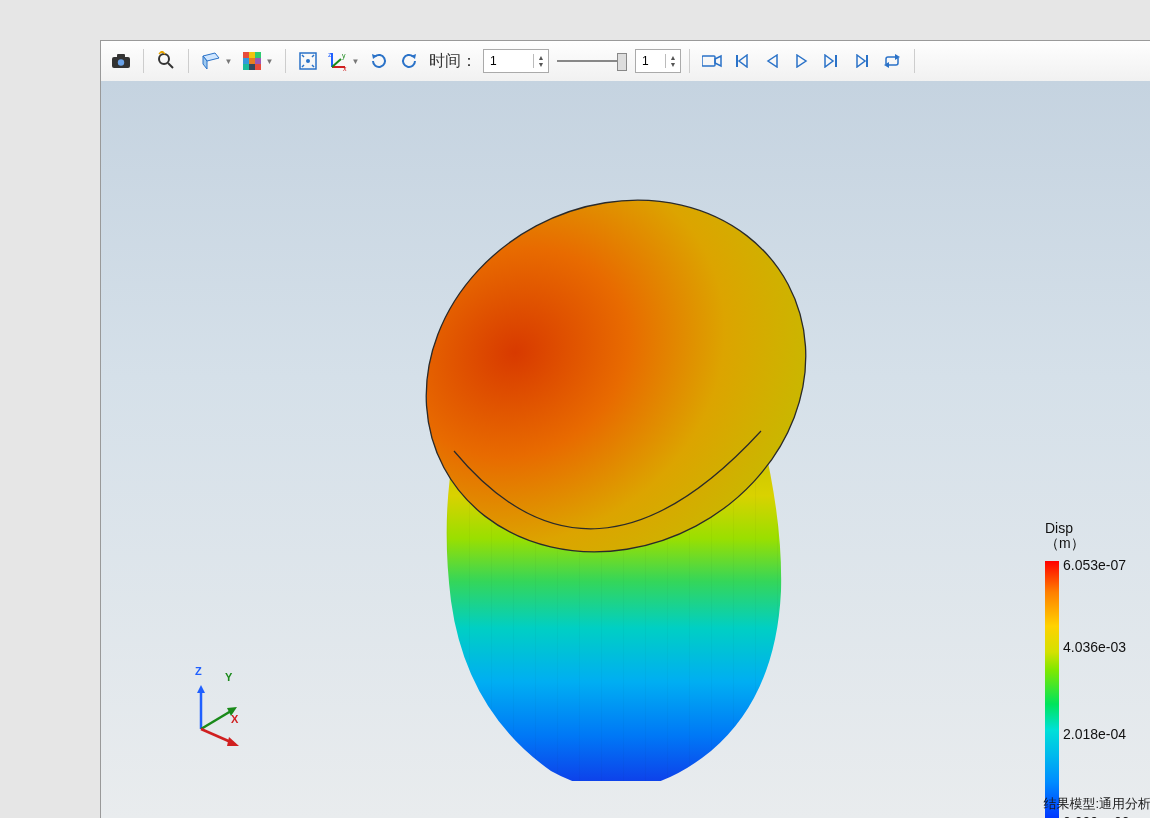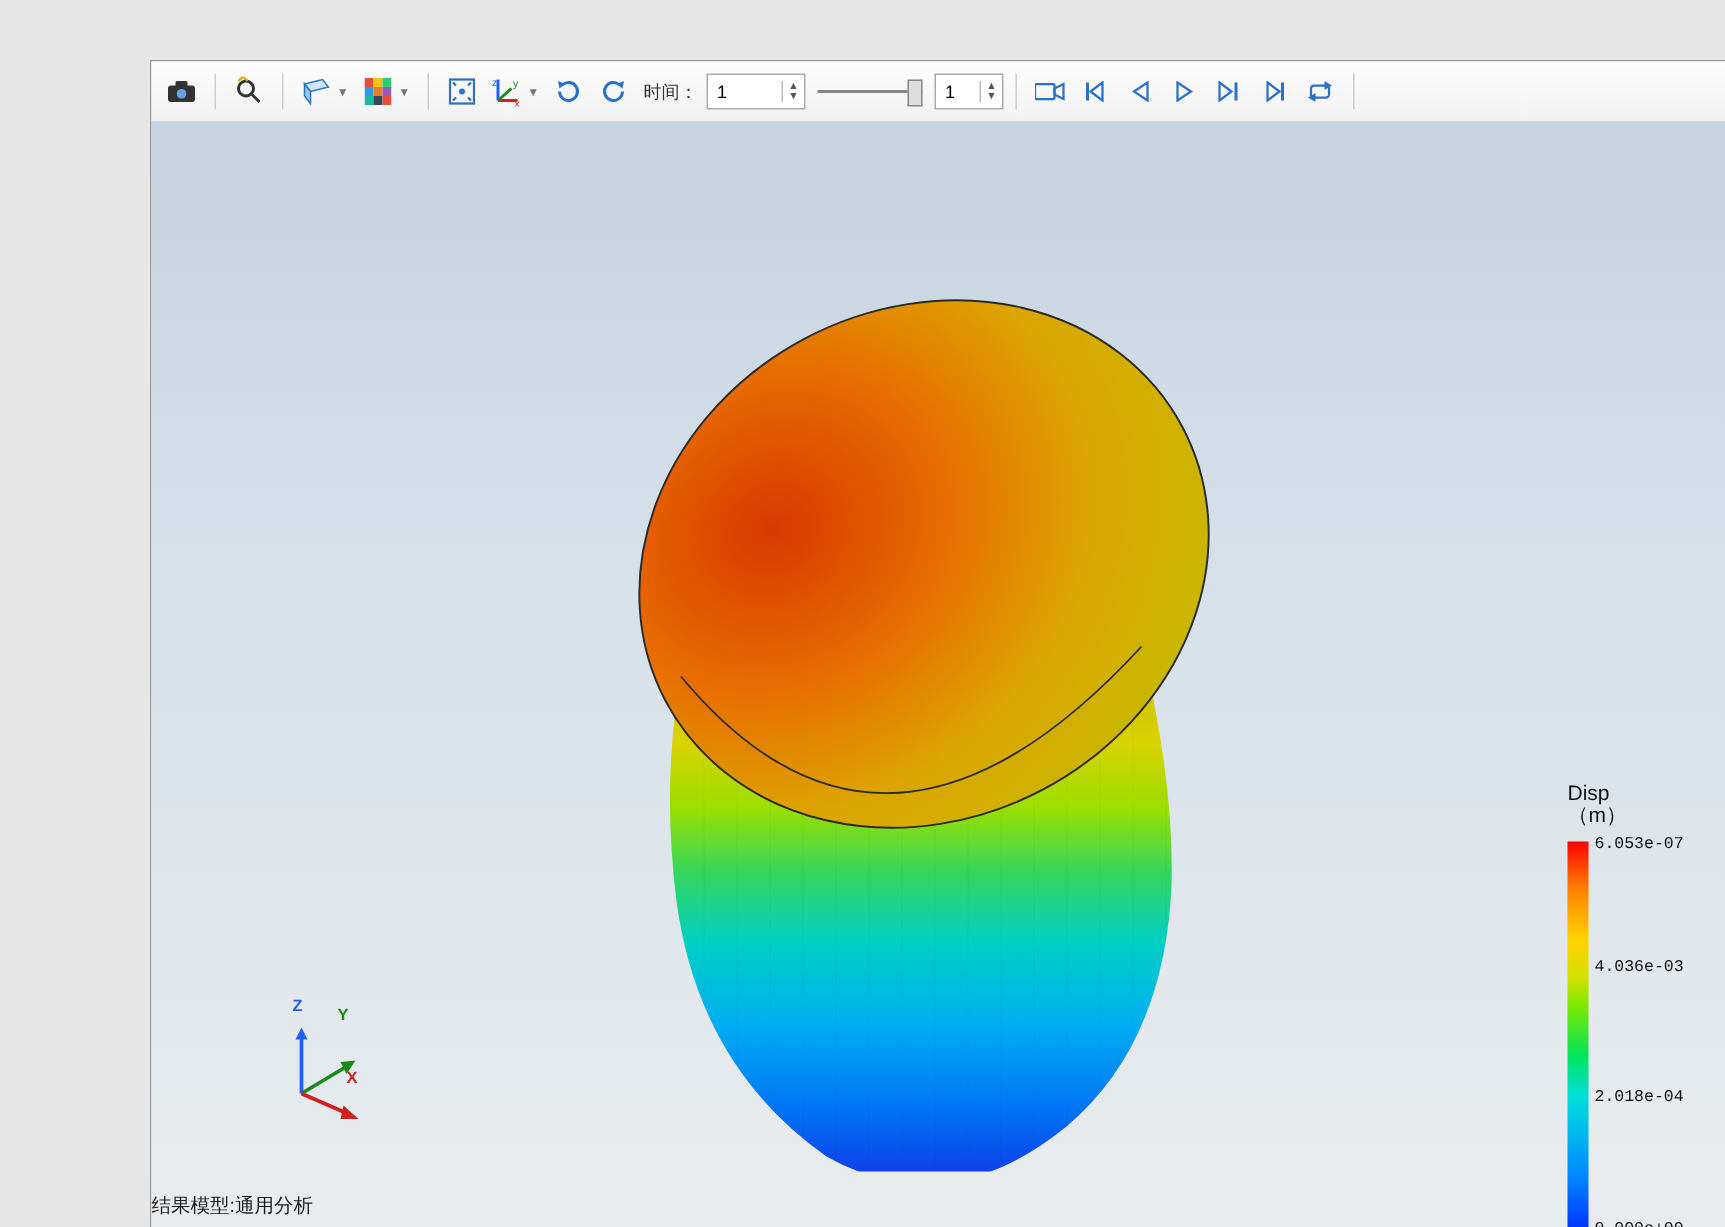--- a/index.html
+++ b/index.html
@@ -1,35 +1,35 @@
 <!DOCTYPE html>
 <html><head>
 <meta charset="utf-8">
 <style>
   html,body{margin:0;padding:0;width:1150px;height:818px;background:#e6e6e6;font-family:Arial,"Microsoft YaHei",sans-serif;overflow:hidden;}
   .frame{position:absolute;left:100px;top:40px;width:1050px;height:778px;background:#fff;border:1px solid #999;}
   .toolbar{position:absolute;left:0;top:0;right:0;height:40px;background:linear-gradient(#fefefe,#f1f1f1);border-bottom:1px solid #bdbdbd;display:flex;align-items:center;padding:0 6px;gap:2px;}
   .tbtn{width:28px;height:28px;display:flex;align-items:center;justify-content:center;border-radius:2px;}
   .arrow{width:7px;height:28px;display:flex;align-items:center;justify-content:center;color:#777;font-size:8px;margin-left:-2px;margin-right:4px;}
   .sep{width:1px;height:24px;background:#cdcdcd;margin:0 6px;}
-  .lbl{font-size:12px;color:#333;margin:12px 4px;font-family:Liberation Mono, monospace;}
+  .lbl{font-size:16px;color:#333;margin:12px 4px;font-family:Liberation Mono, monospace;}
   .spin{height:22px;width:64px;display:inline-flex;align-items:center;border:1px solid #aaa;background:#fff;font-size:12px;}
   .spin span{flex:1;padding:0 6px;}
   .spin .ud{width:14px;border-left:1px solid #bbb;display:flex;flex-direction:column;font-size:7px;color:#555;align-items:center;justify-content:center;line-height:7px;}
   .slider{width:70px;height:22px;display:flex;align-items:center;position:relative;margin:0 6px;}
   .slider .track{height:2px;flex:1;background:#888;}
   .slider .thumb{position:absolute;right:0;top:3px;width:8px;height:16px;background:#ddd;border:1px solid #888;}
   .viewport{position:absolute;left:0;top:40px;right:0;bottom:0;background:linear-gradient(#c5d3e0 0%,#d5e0e9 40%,#e9ecee 100%);overflow:hidden;}
-  .caption{position:absolute;left:0;right:0;bottom:6px;text-align:left;font-size:13px;color:#1a1a1a;}
+  .caption{position:absolute;left:0;right:0;bottom:6px;text-align:right;font-size:13px;color:#1a1a1a;}
   
   .legend{position:absolute;right:16px;top:440px;width:90px;}
   .legend .ttl{font-size:14px;color:#111;line-height:15px;white-space:pre;}
   .legend .bar{position:absolute;left:0;top:40px;width:14px;height:260px;
     background:linear-gradient(to bottom,#ff0000 0%,#ff7f00 12%,#ffd200 25%,#d4e100 35%,#7fe800 42%,#00e45b 55%,#00e0d8 65%,#00b8ee 75%,#008cff 85%,#0030ff 100%);}
-  .legend .tick{position:absolute;left:18px;font-size:11px;color:#111;white-space:nowrap;font-family:Liberation Mono, monospace;}
+  .legend .tick{position:absolute;left:18px;font-size:14px;color:#111;white-space:nowrap;}
   .legend .t0{top:36px;}
   .legend .t1{top:118px;}
   .legend .t2{top:205px;}
   .legend .t3{top:293px;}
   
   .triad{position:absolute;left:90px;bottom:80px;width:56px;height:56px;}
   .triad svg{overflow:visible;}
   .axislbl{position:absolute;font-size:11px;font-weight:bold;}
   .lz{color:#2060ff;left:4px;top:-18px;}
   .ly{color:#1a8a1a;left:34px;top:-12px;}

